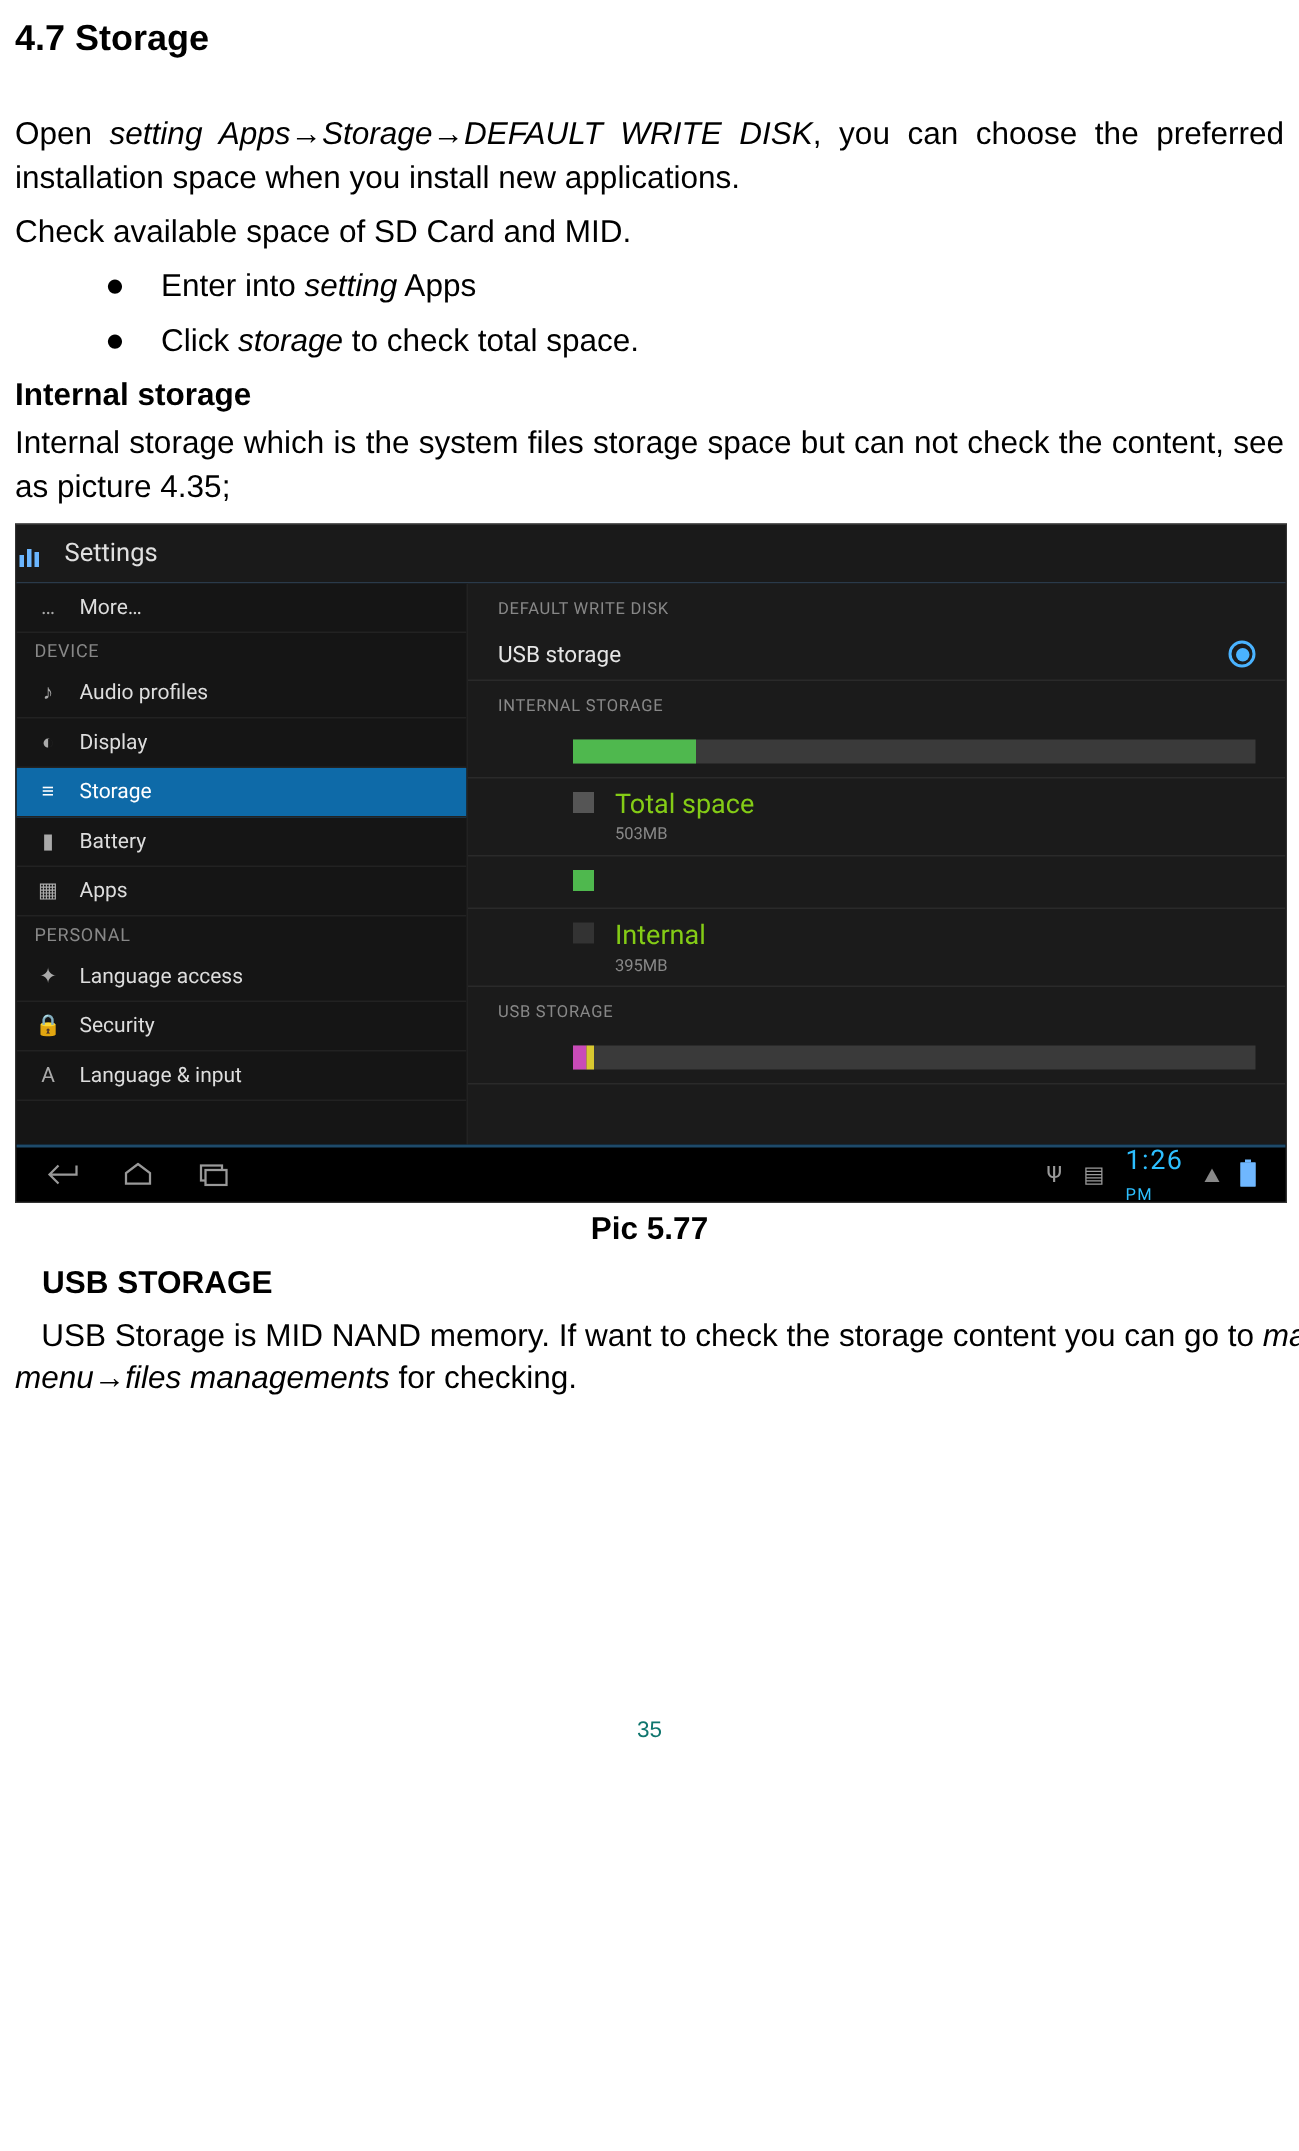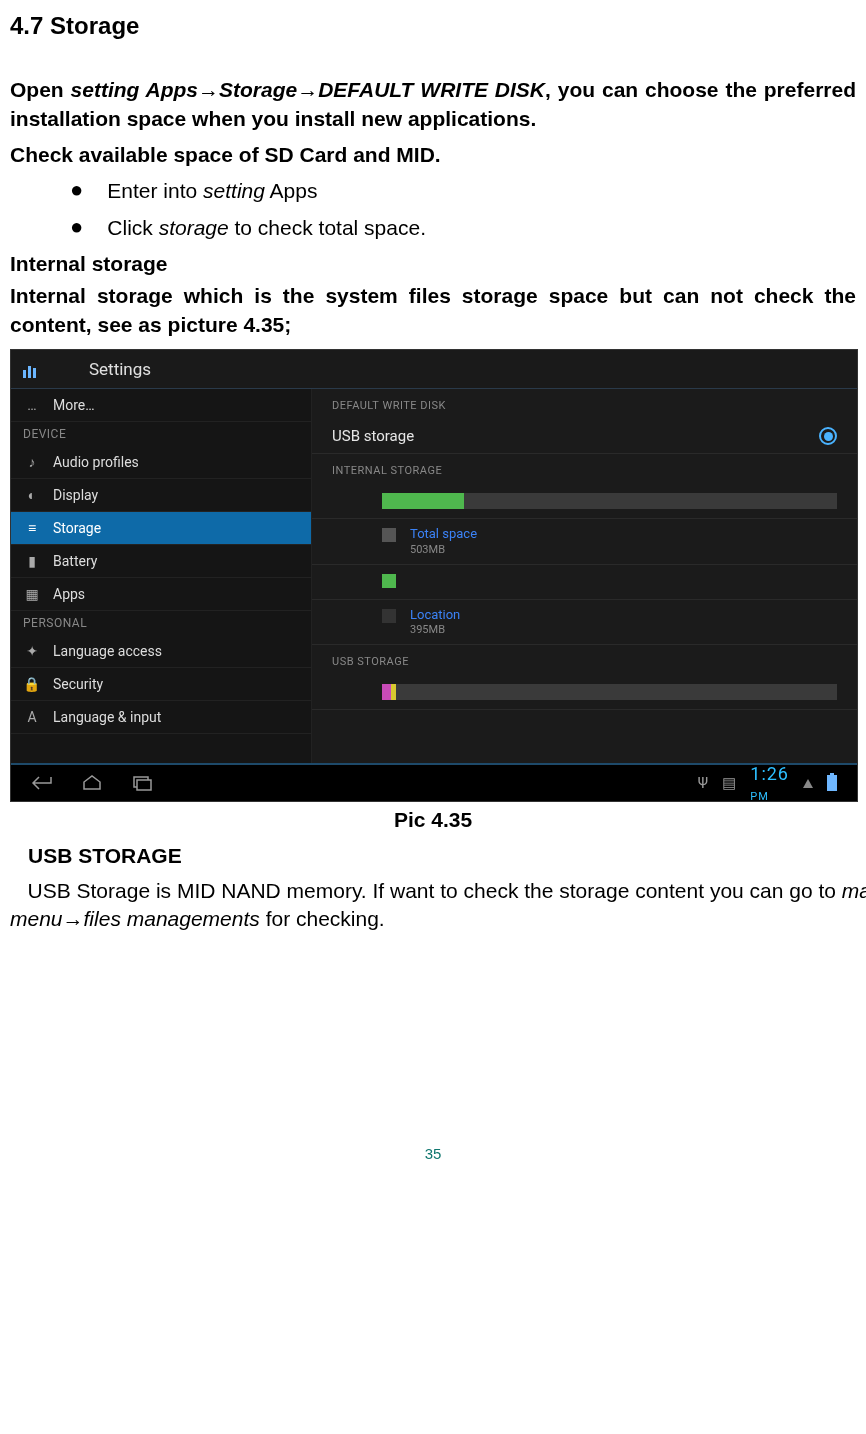--- a/index.html
+++ b/index.html
@@ -13,21 +13,21 @@
     width: 866px;
   }
   .page {
     padding: 10px 10px 10px 10px;
   }
   .heading {
     font-size: 24px;
     font-weight: bold;
     margin-bottom: 34px;
   }
-  .para { margin-bottom: 8px; font-weight: bold; }
+  .para { margin-bottom: 8px; }
   .just { text-align: justify; }
   .italic { font-style: italic; }
   .bullet-list { padding-left: 60px; }
   .bullet-row { display: flex; gap: 24px; margin-bottom: 8px; }
   .bullet-dot { font-size: 22px; line-height: 1.2; }
   .sub-head { font-weight: bold; margin: 8px 0 4px 0; }
   .pre-inline { white-space: pre; }
 
   
   .shot {
@@ -40,22 +40,21 @@
     position: relative;
     margin: 10px 0 4px 0;
     border: 1px solid #333;
   }
   .shot-header {
     height: 38px;
     display: flex;
     align-items: center;
     border-bottom: 1px solid #2a3a4a;
     background: #1a1a1a;
-    padding-left: 12px;
-    gap: 36px;
+    padding-left: 2px;
   }
   .shot-header-icon {
     width: 18px; height: 18px;
     margin-right: 12px;
     display: flex; align-items: flex-end; gap: 2px;
   }
   .slider-bar { width: 3px; background:#6bb6ff; }
   .sb1{height:8px}.sb2{height:12px}.sb3{height:10px}
   .shot-header-text { font-size: 17px; color:#e0e0e0; }
   .shot-body {
@@ -103,21 +102,21 @@
   .sr-bar {
     width:100%; height:16px; margin-left:50px;
     background:#3a3a3a; position:relative;
   }
   .sr-bar-used { position:absolute; left:0; top:0; bottom:0; width:18%; background:#4fb84e; }
   .sr-item { display:flex; gap:14px; align-items:flex-start; padding-left:70px;}
   .sr-swatch { width:14px; height:14px; margin-top:3px; flex:none; }
   .sw-grey{background:#555;}
   .sw-green{background:#4fb84e;}
   .sw-dark{background:#333;}
-  .sr-title { font-size:13px; color:#3b82f6; }
+  .sr-title { font-size:18px; color:#84cc16; }
   .sr-sub { font-size:11px; color:#888; }
   .sr-usb-bar { width:100%; height:16px; margin-left:50px; background:#3a3a3a; position:relative;}
   .sr-usb-bar .a{position:absolute;left:0;top:0;bottom:0;width:2%;background:#c94bb8;}
   .sr-usb-bar .b{position:absolute;left:2%;top:0;bottom:0;width:1%;background:#d8c830;}
 
   .shot-nav {
     position:absolute; left:0; right:0; bottom:0;
     height:36px;
     background:#000;
     border-top:2px solid #1e4a6a;
@@ -240,21 +239,21 @@
             <div class="sr-title">Total space</div>
             <div class="sr-sub">503MB</div>
           </div>
         </div>
         <div class="sr-line sr-item">
           <div class="sr-swatch sw-green"></div>
         </div>
         <div class="sr-line sr-item">
           <div class="sr-swatch sw-dark"></div>
           <div>
-            <div class="sr-title">Location</div>
+            <div class="sr-title">Internal</div>
             <div class="sr-sub">395MB</div>
           </div>
         </div>
         <div class="sr-line sr-cat">USB STORAGE</div>
         <div class="sr-line">
           <div class="sr-usb-bar">
             <div class="a"></div>
             <div class="b"></div>
           </div>
         </div>
@@ -280,21 +279,21 @@
         <div class="clock">
           <span>1:26</span>
           <small>PM</small>
         </div>
         <div class="tri"></div>
         <div class="batt"></div>
       </div>
     </div>
   </div>
 
-  <div class="caption">Pic 4.35</div>
+  <div class="caption">Pic 5.77</div>
 
   <div class="usb-head">USB STORAGE</div>
   <div class="usb-para">
     <span class="pre-inline">   USB Storage is MID NAND memory. If want to check the storage content you can go to </span><span class="italic">main menu</span><span class="italic">→</span><span class="italic">files managements</span><span> for checking.</span>
   </div>
 
   <div class="page-num">35</div>
 </div>
 
 </body></html>

